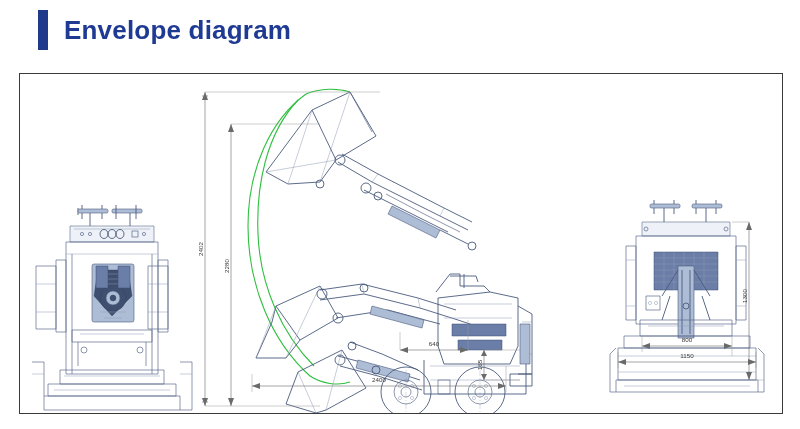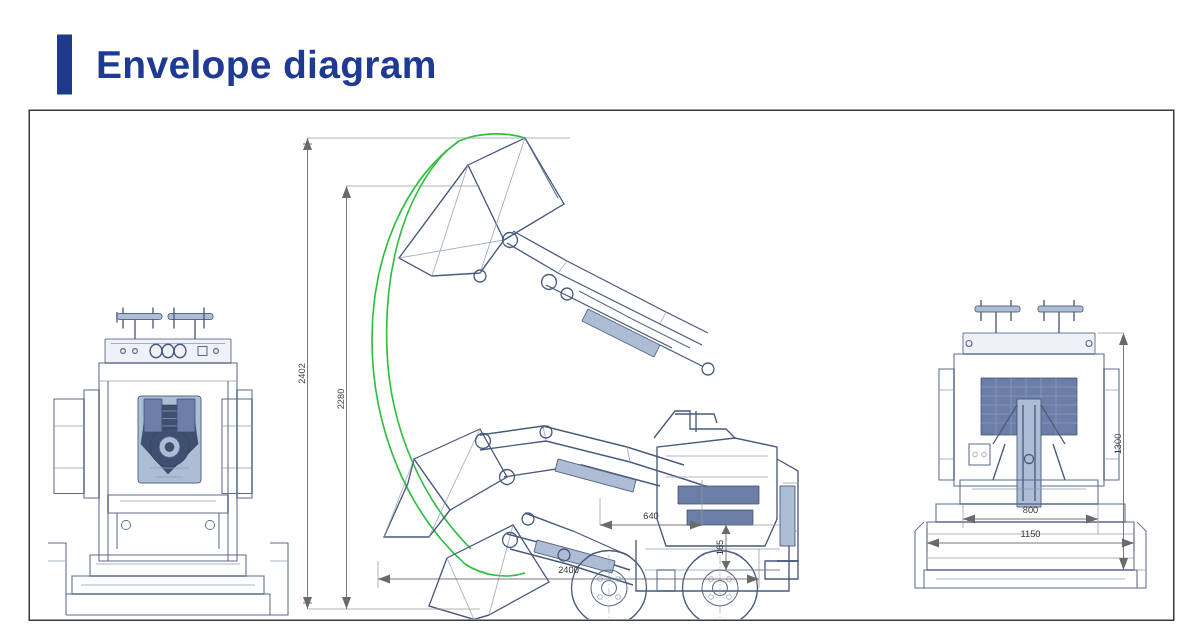--- a/index.html
+++ b/index.html
@@ -1,20 +1,20 @@
 <!DOCTYPE html>
 <html><head>
 <meta charset="utf-8">
 <style>
   html,body{margin:0;padding:0;background:#ffffff;}
   body{width:800px;height:429px;font-family:"Liberation Sans",sans-serif;overflow:hidden;}
   .page{position:relative;width:800px;height:429px;background:#fff;}
 
   
-  .header{position:absolute;left:0;top:13px;width:709px;height:62px;}
+  .header{position:absolute;left:0;top:0;width:709px;height:62px;}
   .accent-bar{position:absolute;left:38px;top:10px;width:10px;height:40px;background:#1f3a8a;}
   .title{position:absolute;left:64px;top:12px;font-size:26px;font-weight:bold;color:#1f3a93;
          letter-spacing:.2px;line-height:36px;font-family:"Liberation Sans",sans-serif;}
 
   
   .frame{position:absolute;left:19px;top:73px;width:764px;height:341px;border:1px solid #3a3a3a;background:#fff;box-sizing:border-box;}
   .canvas-wrap{position:absolute;left:0;top:0;width:762px;height:339px;overflow:hidden;}
   svg.cad{display:block;}
   
   .ln{fill:none;stroke:#5b6b8c;stroke-width:.7;}

